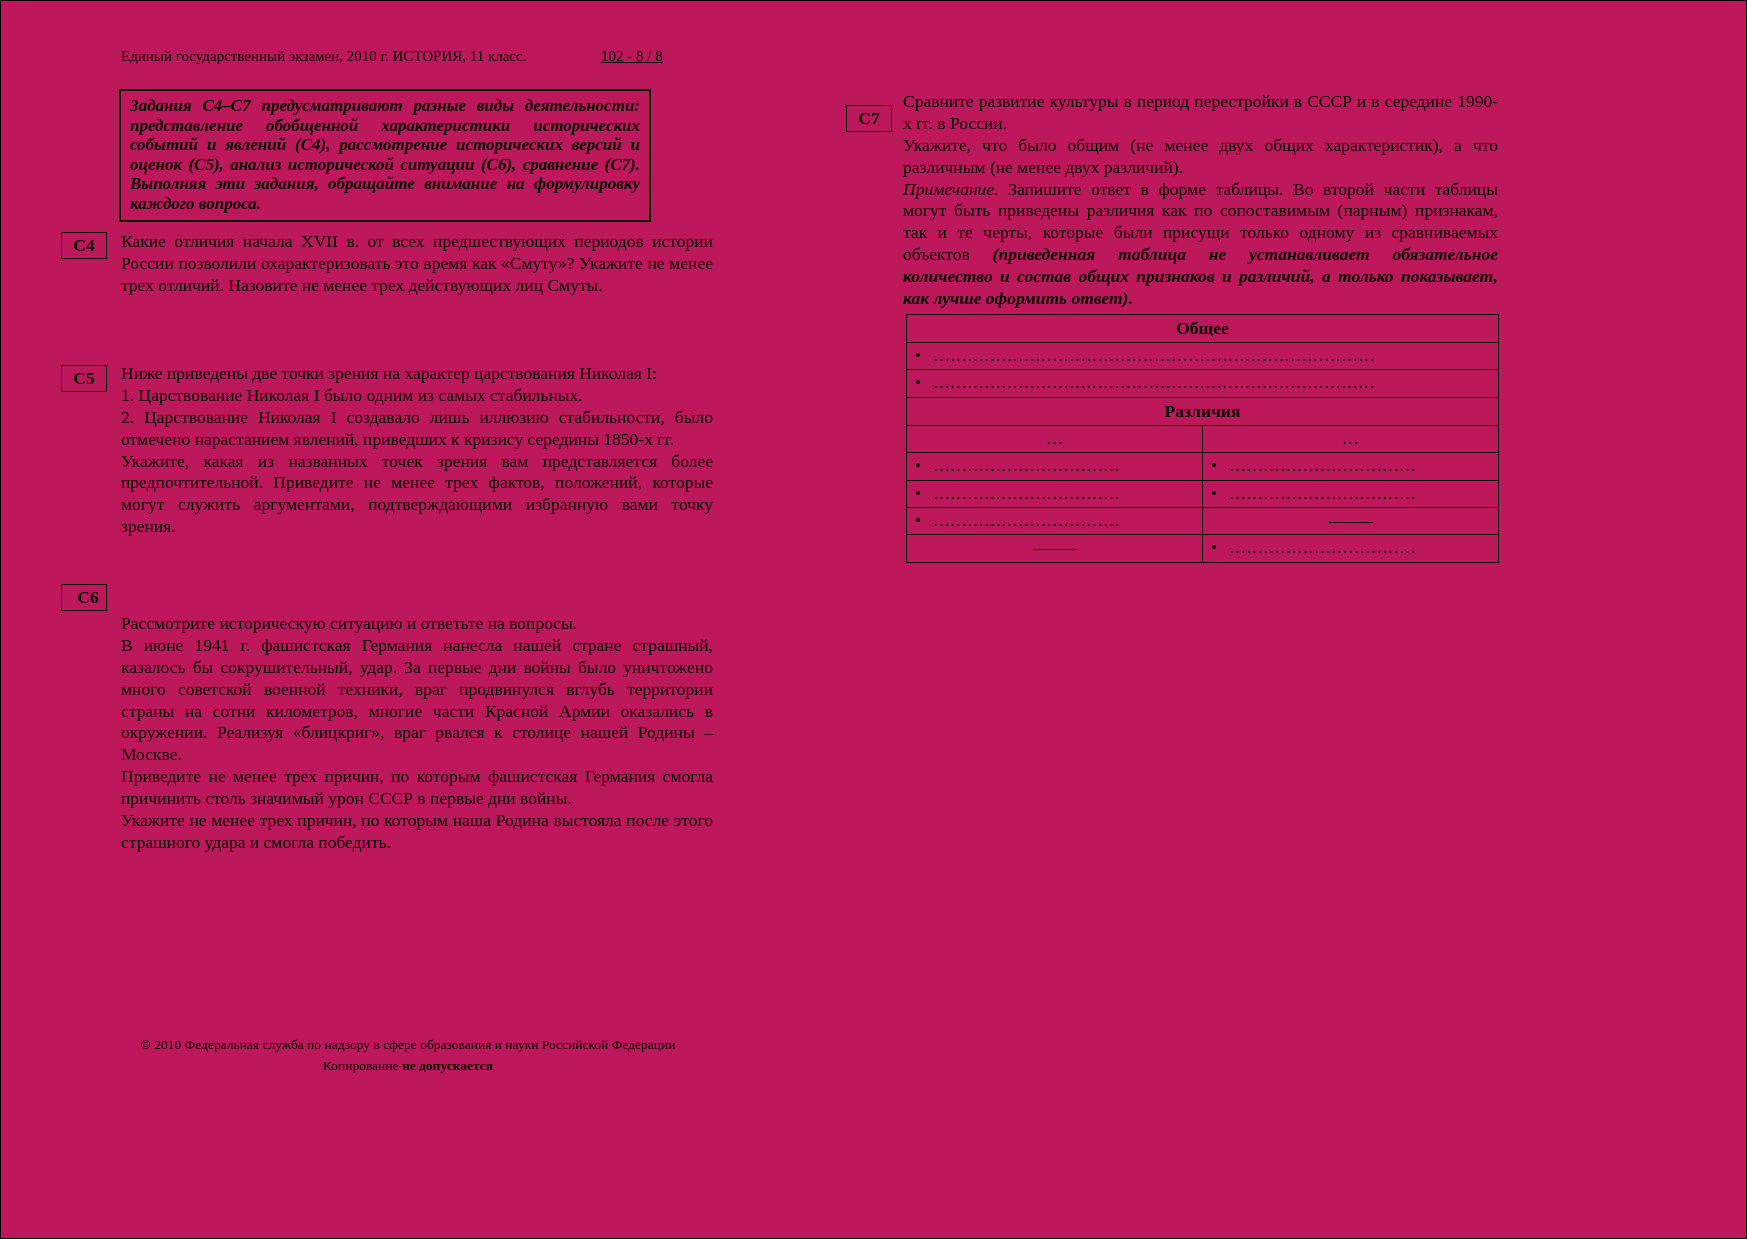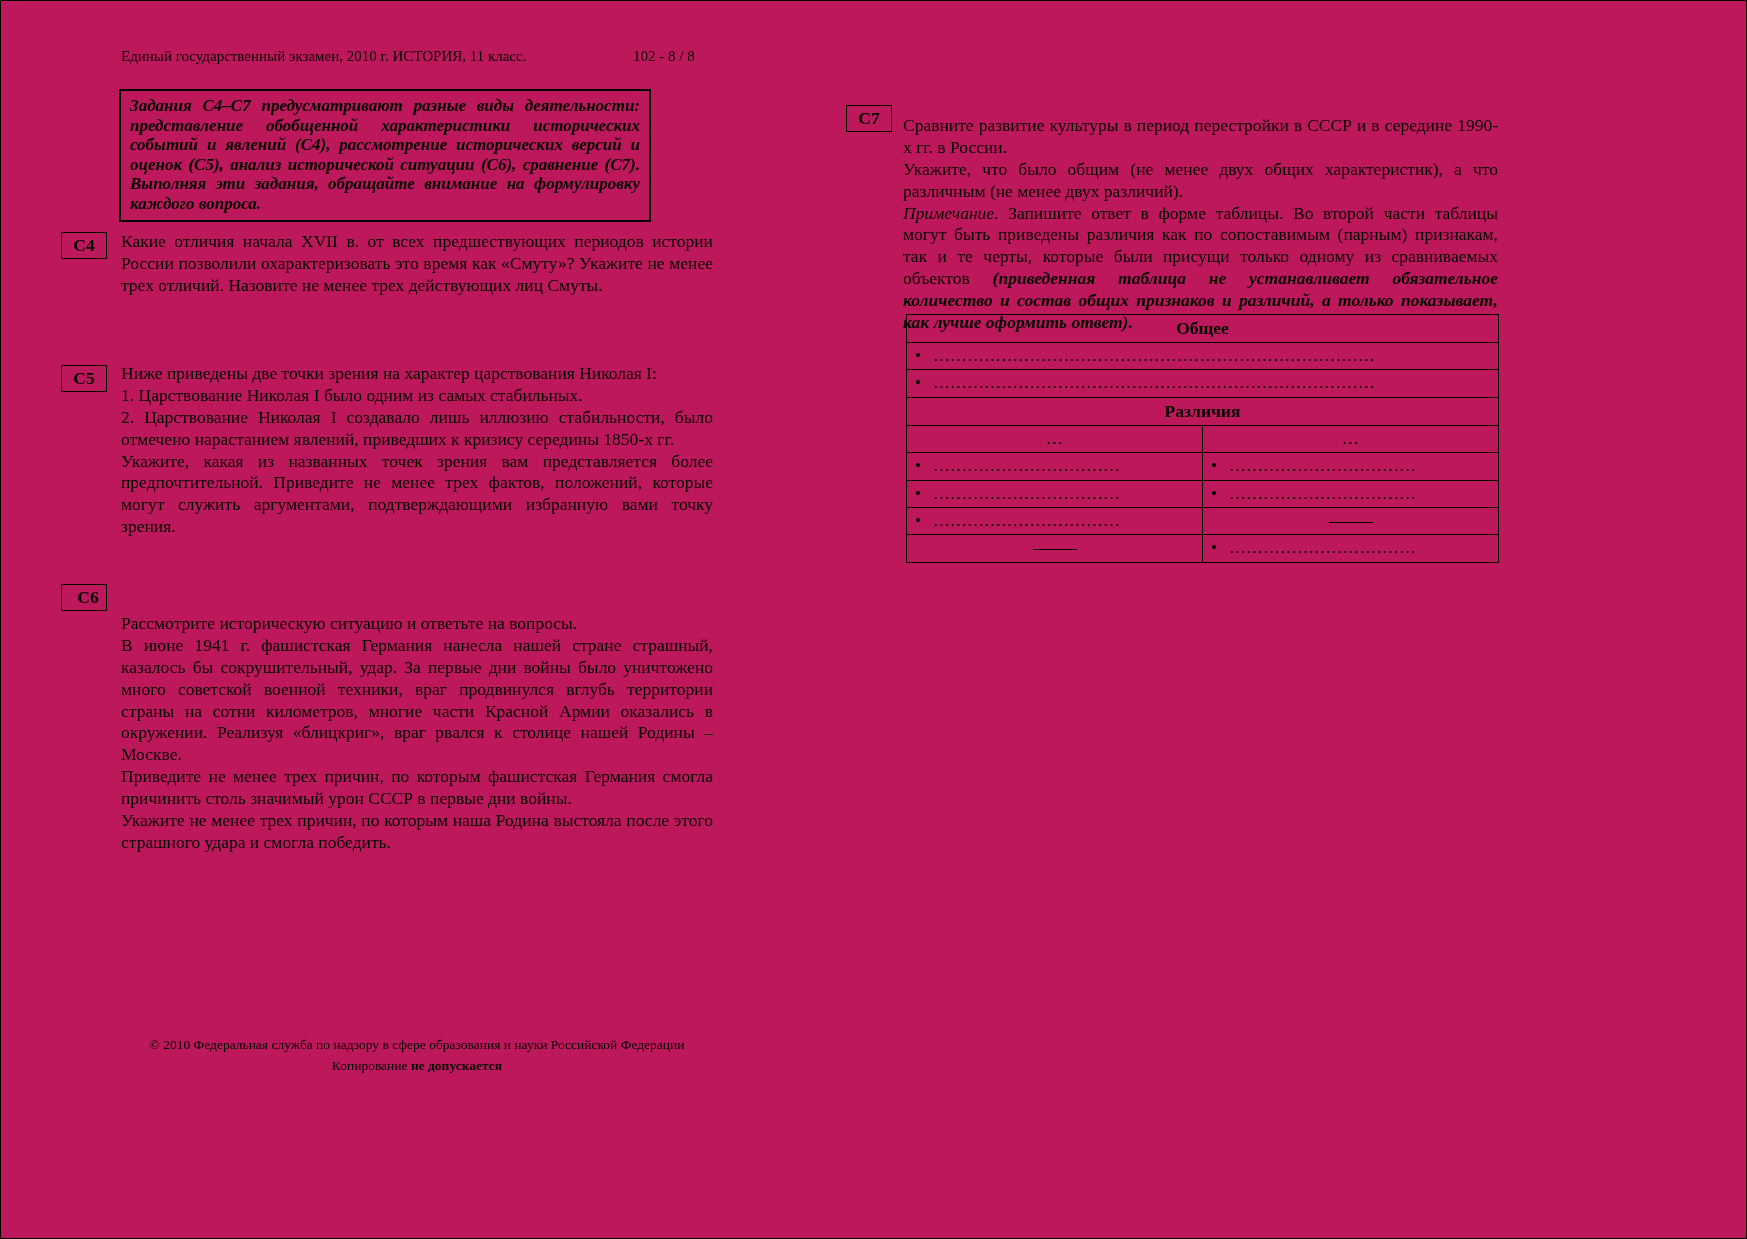--- a/index.html
+++ b/index.html
@@ -8,21 +8,21 @@
     position:relative;
     width:1747px; height:1239px;
     background:#be185d;
     border:1px solid #000;
     font-family:"Liberation Serif", serif;
     color:#000;
     overflow:hidden;
   }
   .hdr { position:absolute; top:47px; font-size:15px; white-space:nowrap; }
   .hdr-left { left:120px; }
-  .hdr-right { left:632px; }
+  .hdr-right { left:600px;text-decoration:underline; }
 
   .intro-box {
     position:absolute; left:118px; top:88px; width:532px;
     border:2px solid #000;
     padding:5px 9px 7px 9px;
     font-size:17px; font-weight:bold; font-style:italic;
     line-height:1.15; text-align:justify;
   }
 
   .qlabel {
@@ -52,21 +52,21 @@
   td.th { text-align:center; font-weight:bold; font-size:17.5px; }
   td.bul { text-align:left; padding-left:24px; }
   td.bul .b { display:inline-block; width:18px; }
   td.cen { text-align:center; }
   .dash {
     display:inline-block; width:44px; height:0;
     border-top:1.4px solid #000; vertical-align:middle;
   }
 
   .footer {
-    position:absolute; left:120px; top:1034px; width:592px;
+    position:absolute; left:111px; top:1034px; width:592px;
     text-align:center; font-size:13.5px; line-height:1.55;
   }
   .footer .b { font-weight:bold; }
 </style>
 </head>
 <body>
 
 <div class="page">
 
   <div class="hdr hdr-left">Единый государственный экзамен, 2010 г.   ИСТОРИЯ,  11  класс.</div>
@@ -91,21 +91,21 @@
 
   <div class="qlabel" style="left:60px; top:583px;padding-left:8px;">С6</div>
   <div class="qtext" style="left:120px; top:612px; width:592px;">
     <p>Рассмотрите историческую ситуацию и ответьте на вопросы.</p>
     <p>В июне 1941 г. фашистская Германия нанесла нашей стране страшный, казалось бы сокрушительный, удар. За первые дни войны было уничтожено много советской военной техники, враг продвинулся вглубь территории страны на сотни километров, многие части Красной Армии оказались в окружении. Реализуя «блицкриг», враг рвался к столице нашей Родины – Москве.</p>
     <p>Приведите не менее трех причин, по которым фашистская Германия смогла причинить столь значимый урон СССР в первые дни войны.</p>
     <p>Укажите не менее трех причин, по которым наша Родина выстояла после этого страшного удара и смогла победить.</p>
   </div>
 
   <div class="qlabel" style="left:845px; top:104px;">С7</div>
-  <div class="qtext" style="left:902px; top:90px; width:595px;margin-top:24px;">
+  <div class="qtext" style="left:902px; top:90px; width:595px;">
     <p>Сравните развитие культуры в период перестройки в СССР и в середине 1990-х гг. в России.</p>
     <p>Укажите, что было общим (не менее двух общих характеристик), а что различным (не менее двух различий).</p>
     <p><span class="it">Примечание.</span><span> Запишите ответ в форме таблицы. Во второй части таблицы могут быть приведены различия как по сопоставимым (парным) признакам, так и те черты, которые были присущи только одному из сравниваемых объектов </span><span class="bi">(приведенная таблица не устанавливает обязательное количество и состав общих признаков и различий, а только показывает, как лучше оформить ответ).</span></p>
   </div>
 
   <table class="cmp">
     <tbody>
         <tr>
       <td colspan="2" class="th">Общее</td>
     </tr>

